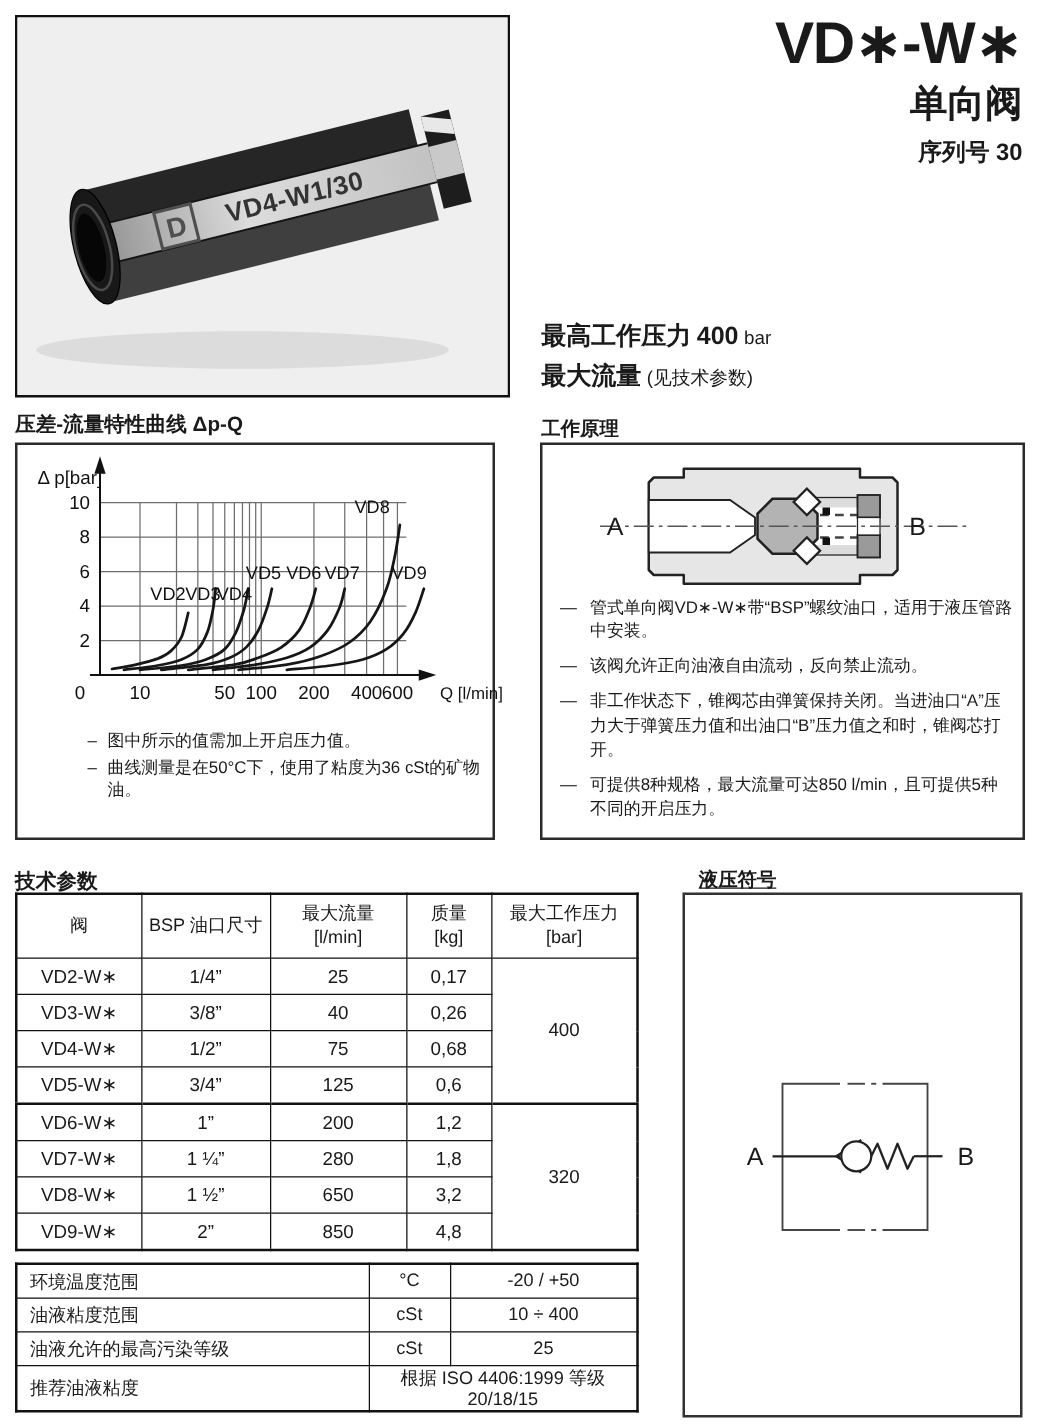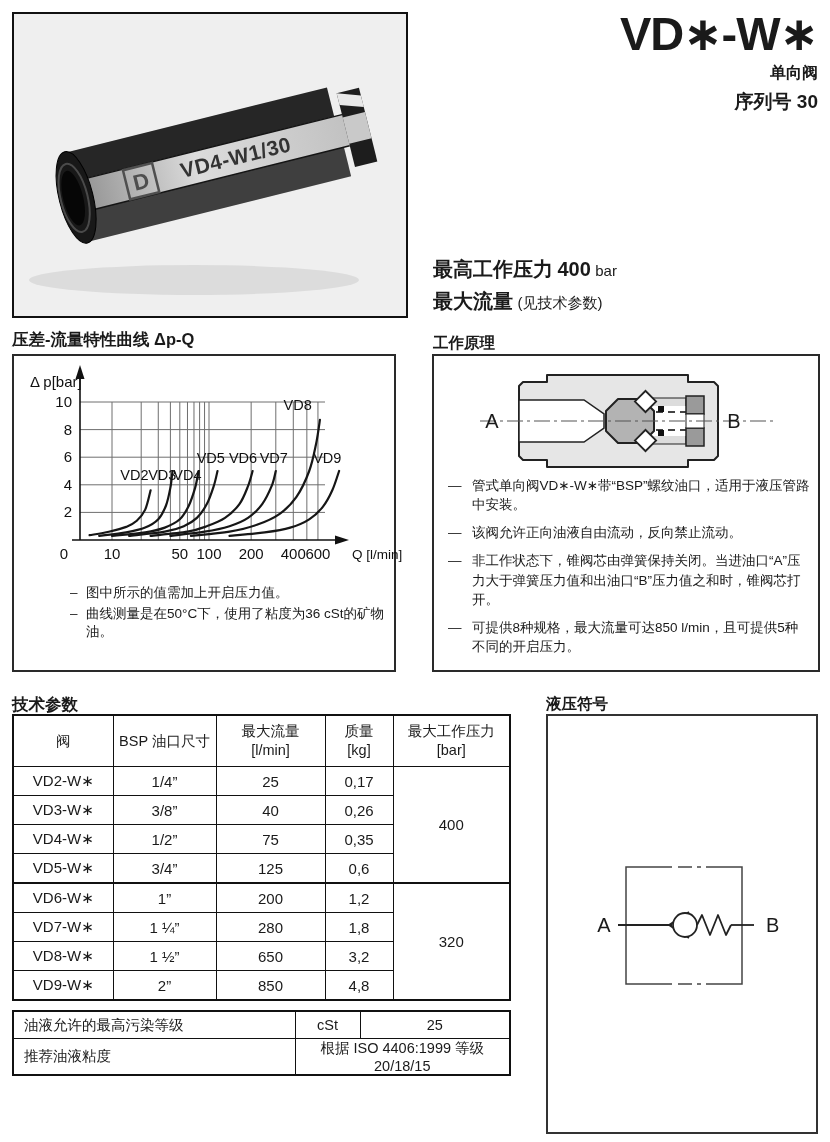--- a/index.html
+++ b/index.html
@@ -4,21 +4,21 @@
 <style>
   html,body{margin:0;padding:0;background:#fff;}
   .page{position:relative;width:830px;height:1142px;background:#fff;overflow:hidden;
         font-family:"Liberation Sans","DejaVu Sans",sans-serif;color:#1a1a1a;}
   .abs{position:absolute;}
   
   .photo-frame{left:12px;top:12px;width:392px;height:302px;border:2px solid #111;background:#efefef;}
   
   .brand{right:12px;top:10px;text-align:right;}
   .brand-model{font-size:47px;font-weight:700;letter-spacing:-1px;line-height:1;}
-  .brand-sub{font-size:16px;font-weight:700;margin-top:6px;}
+  .brand-sub{font-size:30px;font-weight:700;margin-top:6px;}
   .brand-series{font-size:19px;font-weight:700;margin-top:5px;}
   
   .maxvals{left:433px;top:254px;line-height:31px;}
   .mv-bold{font-size:20px;font-weight:700;}
   .mv-normal{font-size:15px;font-weight:400;}
   
   .sec-title{font-size:16.5px;font-weight:700;}
   .sec-title-sm{font-size:15.5px;font-weight:700;}
   
   .chart-box{left:12px;top:354px;width:380px;height:314px;border:2px solid #2a2a2a;}
@@ -251,21 +251,21 @@
         <tr>
           <td>VD3-W∗</td>
           <td>3/8”</td>
           <td>40</td>
           <td>0,26</td>
         </tr>
         <tr>
           <td>VD4-W∗</td>
           <td>1/2”</td>
           <td>75</td>
-          <td>0,35</td>
+          <td>0,68</td>
         </tr>
         <tr>
           <td>VD5-W∗</td>
           <td>3/4”</td>
           <td>125</td>
           <td>0,6</td>
         </tr>
         <tr class="group-sep">
           <td>VD6-W∗</td>
           <td>1”</td>
@@ -287,21 +287,21 @@
         </tr>
         <tr>
           <td>VD9-W∗</td>
           <td>2”</td>
           <td>850</td>
           <td>4,8</td>
         </tr>
       </tbody>
   </table>
 
-  <div class="abs sec-title-sm" style="left:546px;top:694px;">液压符号</div>
+  <div class="abs sec-title-sm" style="left:559px;top:694px;text-decoration:underline;">液压符号</div>
   <div class="abs symbol-box">
     <svg width="268" height="416" viewBox="0 0 268 416">
       <path d="M 124,151 H 96 L 78,151 V 268 H 124" fill="none" stroke="#444" stroke-width="1.5"></path>
       <path d="M 158,151 H 194 V 268 H 158" fill="none" stroke="#444" stroke-width="1.5"></path>
       <line x1="130" y1="151" x2="144" y2="151" stroke="#444" stroke-width="1.5"></line>
       <line x1="149" y1="151" x2="153" y2="151" stroke="#444" stroke-width="1.5"></line>
       <line x1="130" y1="268" x2="144" y2="268" stroke="#444" stroke-width="1.5"></line>
       <line x1="149" y1="268" x2="153" y2="268" stroke="#444" stroke-width="1.5"></line>
       <line x1="70" y1="209" x2="124" y2="209" stroke="#222" stroke-width="1.8"></line>
       <path d="M 141,196 L 121,209 L 141,222" fill="none" stroke="#222" stroke-width="1.8"></path>
@@ -314,20 +314,30 @@
   </div>
 
   <table class="abs cond" id="cond-table">
     <colgroup>
         <col style="width:282px">
         <col style="width:65px">
         <col style="width:150px">
       </colgroup>
     <tbody id="cond-body">
         <tr>
+          <td class="lbl">环境温度范围</td>
+          <td>°C</td>
+          <td>-20 / +50</td>
+        </tr>
+        <tr>
+          <td class="lbl">油液粘度范围</td>
+          <td>cSt</td>
+          <td>10 ÷ 400</td>
+        </tr>
+        <tr>
           <td class="lbl">油液允许的最高污染等级</td>
           <td>cSt</td>
           <td>25</td>
         </tr>
         <tr>
           <td class="lbl">推荐油液粘度</td>
           <td colspan="2">根据 ISO 4406:1999 等级 20/18/15</td>
         </tr>
       </tbody>
   </table>

